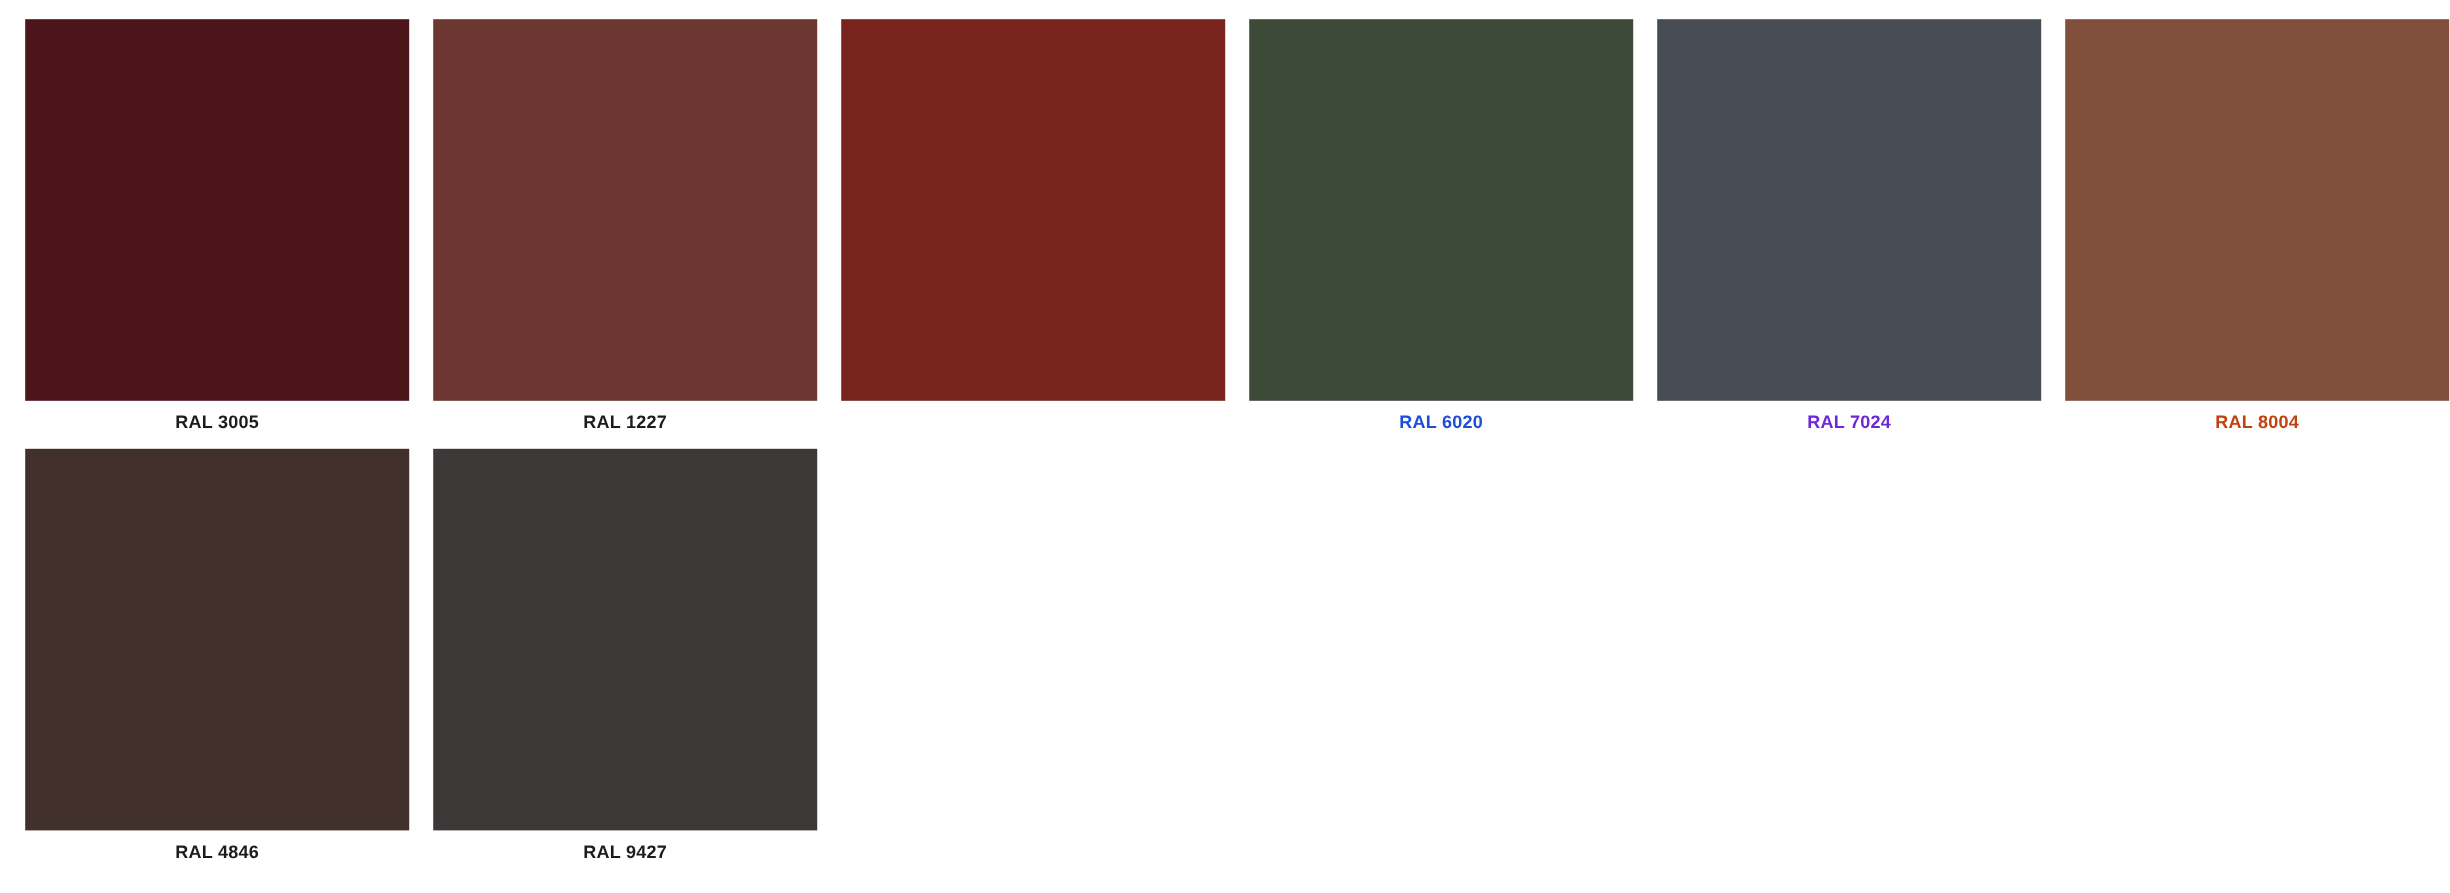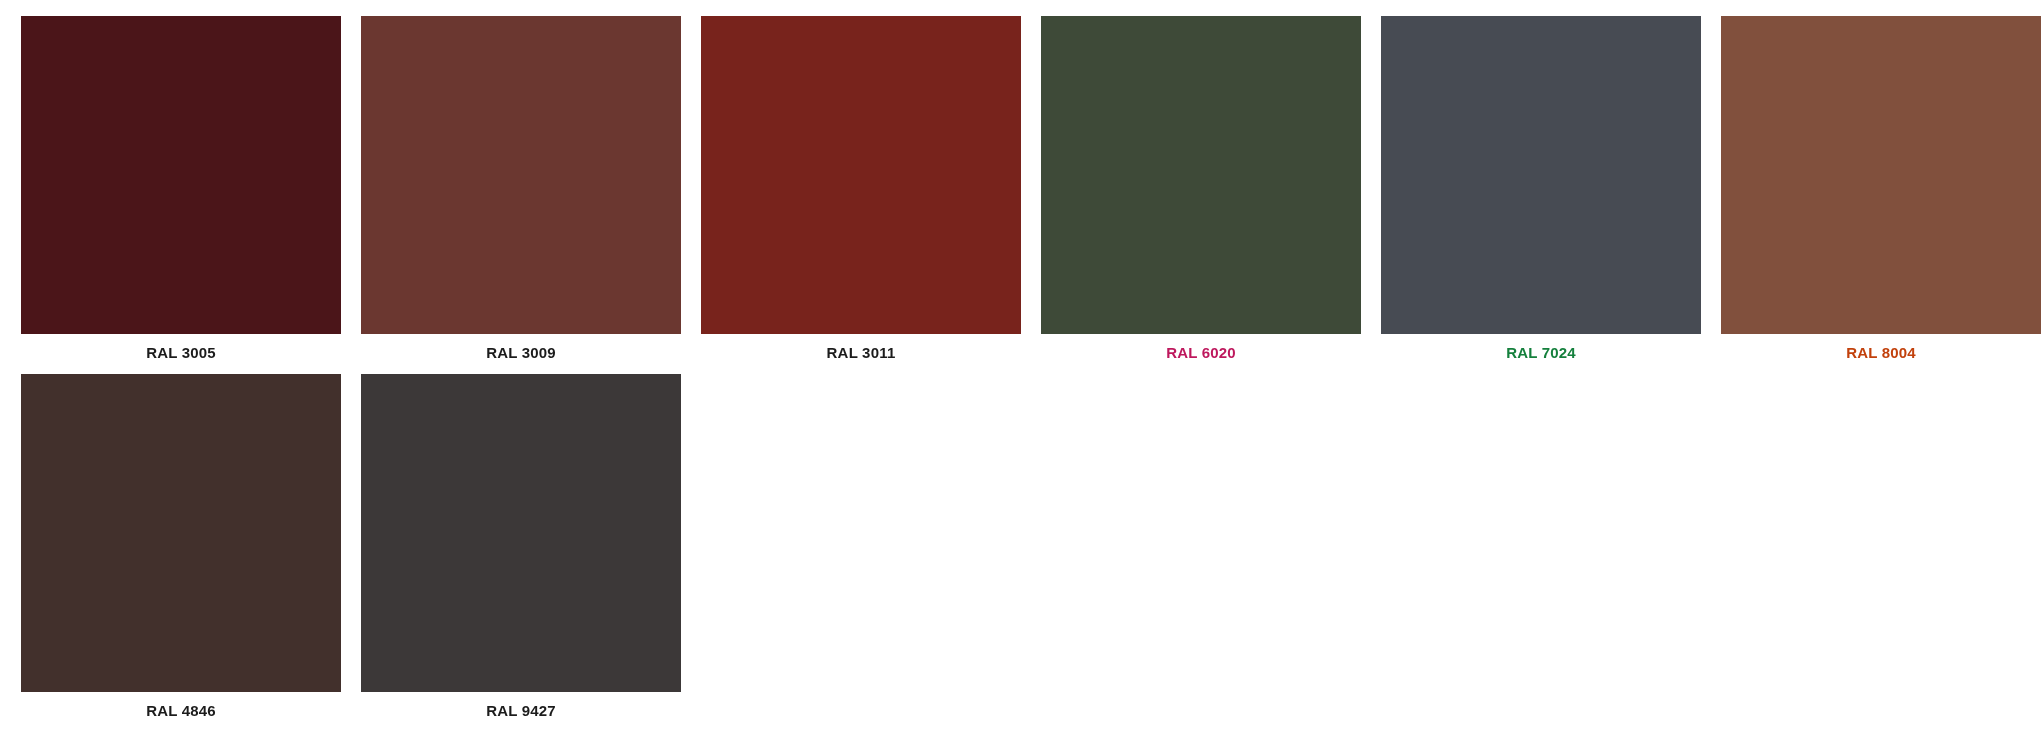--- a/index.html
+++ b/index.html
@@ -60,36 +60,35 @@
 
 <div id="swatch-grid">
 
   <div class="swatch-cell">
     <div class="swatch-chip" style="background-color: rgb(75, 21, 25);"></div>
     <span class="swatch-label" style="color: rgb(28, 28, 28);">RAL 3005</span>
   </div>
 
   <div class="swatch-cell">
     <div class="swatch-chip" style="background-color: rgb(107, 55, 48);"></div>
-    <span class="swatch-label" style="color: rgb(28, 28, 28);">RAL 3009</span>
+    <span class="swatch-label" style="color: rgb(28, 28, 28);">RAL 1227</span>
   </div>
 
   <div class="swatch-cell">
     <div class="swatch-chip" style="background-color: rgb(120, 35, 28);"></div>
-    <span class="swatch-label" style="color: rgb(28, 28, 28);">RAL 3011</span>
   </div>
 
   <div class="swatch-cell">
     <div class="swatch-chip" style="background-color: rgb(62, 74, 56);"></div>
-    <span class="swatch-label" style="color: #be185d;">RAL 6020</span>
+    <span class="swatch-label" style="color: #1d4ed8;">RAL 6020</span>
   </div>
 
   <div class="swatch-cell">
     <div class="swatch-chip" style="background-color: rgb(71, 75, 83);"></div>
-    <span class="swatch-label" style="color: #15803d;">RAL 7024</span>
+    <span class="swatch-label" style="color: #6d28d9;">RAL 7024</span>
   </div>
 
   <div class="swatch-cell">
     <div class="swatch-chip" style="background-color: rgb(129, 80, 61);"></div>
     <span class="swatch-label" style="color: #c2410c;">RAL 8004</span>
   </div>
 
   <div class="swatch-cell">
     <div class="swatch-chip" style="background-color: rgb(66, 48, 44);"></div>
     <span class="swatch-label" style="color: rgb(28, 28, 28);">RAL 4846</span>

